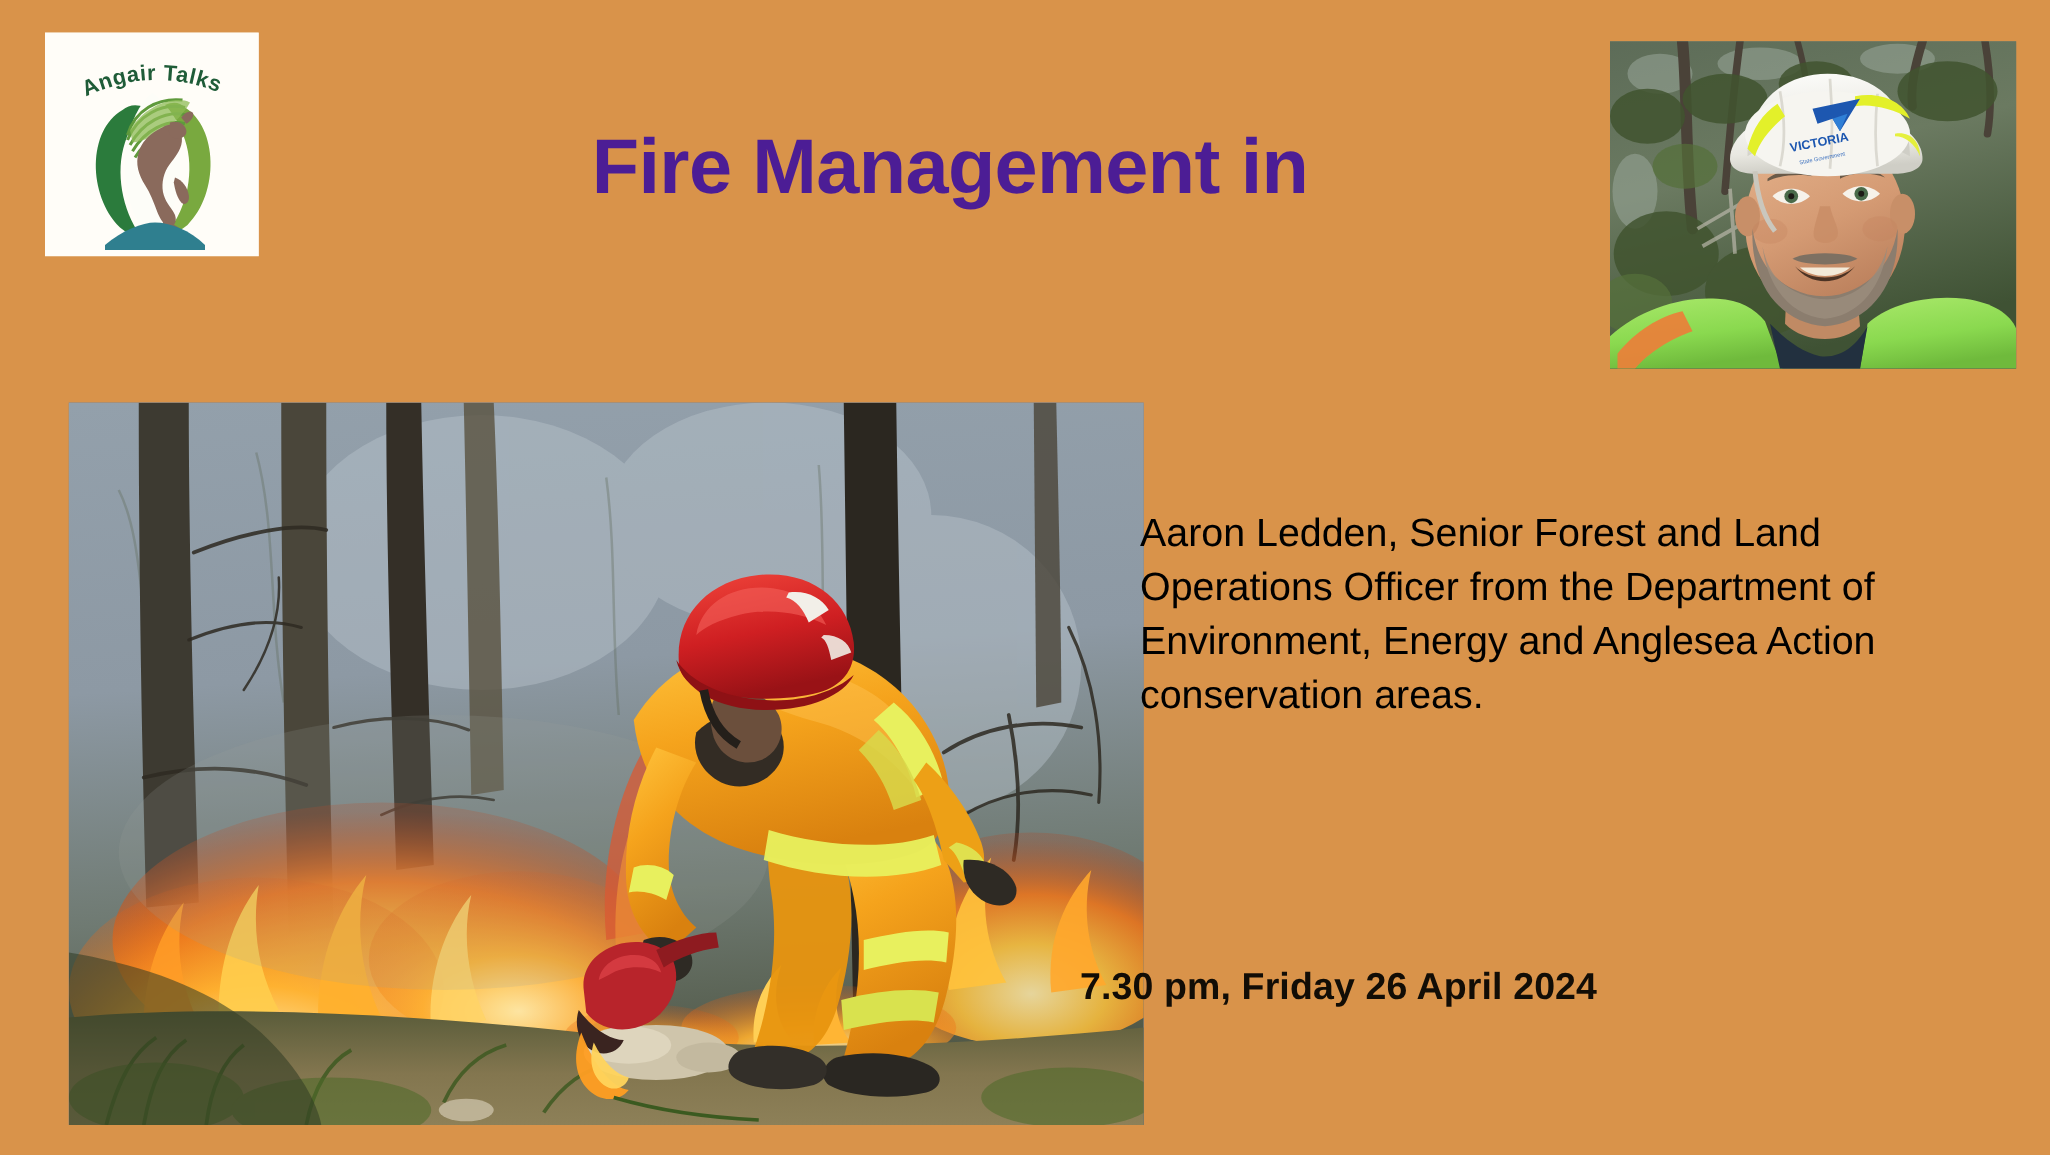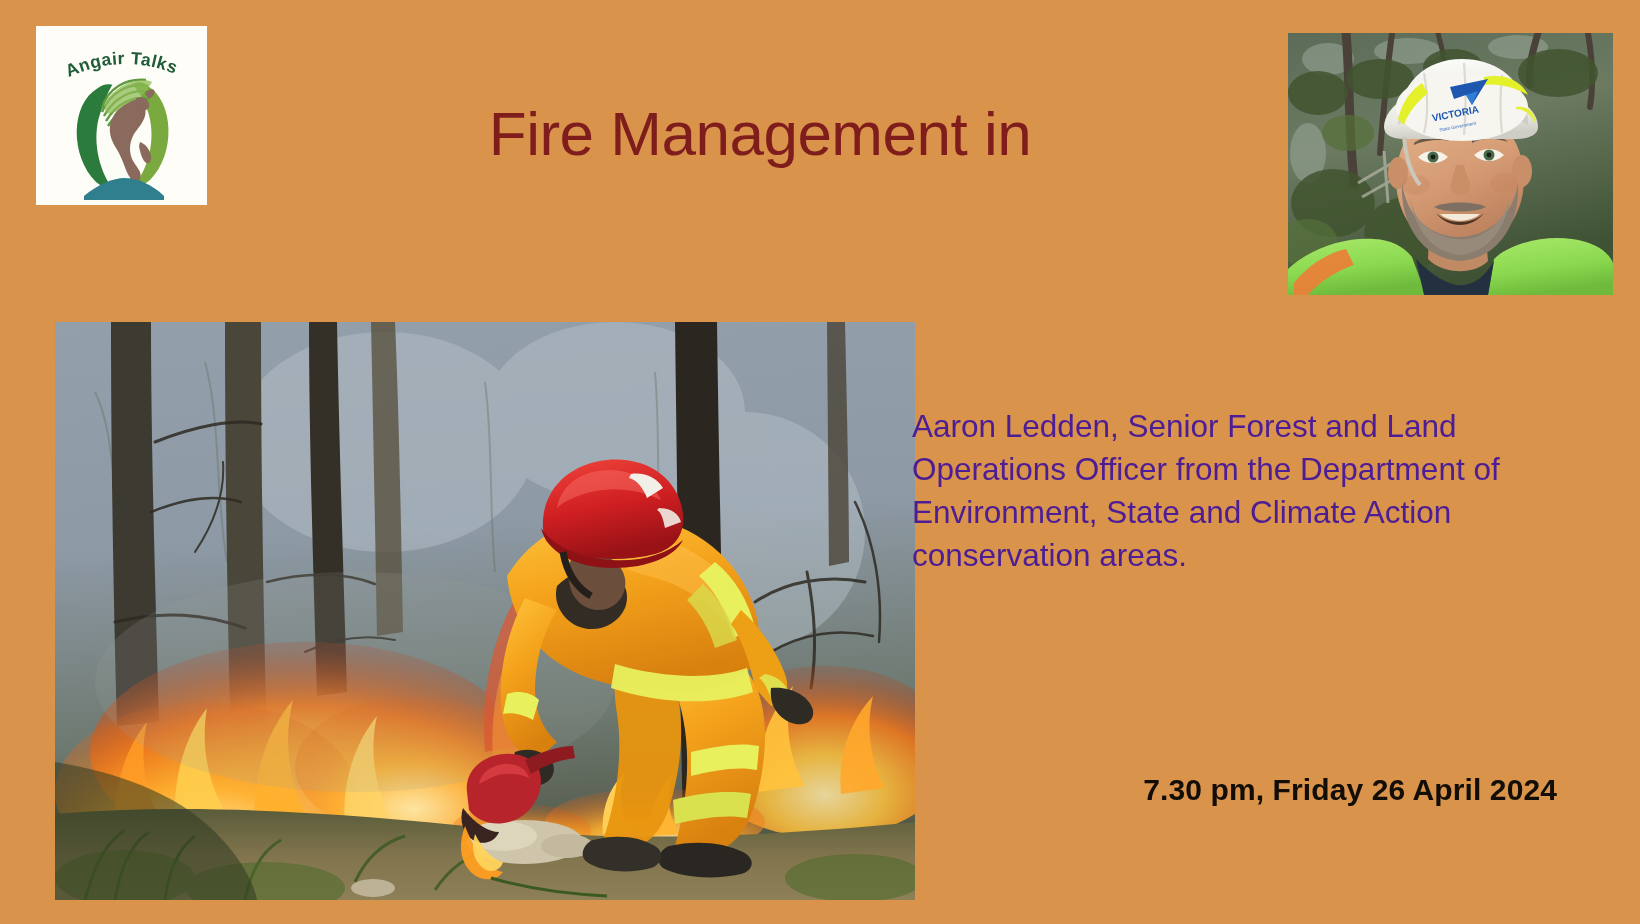--- a/index.html
+++ b/index.html
@@ -30,23 +30,23 @@
   }
   #logo-svg { display: block; width: 171px; height: 179px; }
 
   
   #title {
     position: absolute;
     left: 240px;
     top: 95px;
     width: 1040px;
     text-align: center;
-    color: #7f1d1d;
+    color: #4c1d95;
     font-family: "Liberation Sans Narrow", "Liberation Sans", sans-serif;
-    font-weight: normal;
+    font-weight: bold;
     font-size: 62px;
     line-height: 1.27;
     letter-spacing: -0.5px;
   }
   #title .line { display: block; white-space: nowrap; }
 
   
   #headshot {
     position: absolute;
     left: 1288px;
@@ -69,33 +69,33 @@
     background: #7d8894;
   }
   #firephoto-svg { display: block; width: 860px; height: 578px; }
 
   
   #body-text {
     position: absolute;
     left: 912px;
     top: 405px;
     width: 645px;
-    color: #4c1d95;
+    color: #000000;
     font-size: 31.5px;
     line-height: 1.365;
     font-family: "Liberation Sans", sans-serif;
   }
 
   
   #date-line {
     position: absolute;
-    left: 912px;
+    left: 864px;
     top: 773px;
     width: 645px;
-    text-align: right;
+    text-align: left;
     color: #120d06;
     font-size: 30px;
     font-weight: bold;
     letter-spacing: 0.1px;
   }
 </style>
 </head>
 <body>
 
 <div id="poster">
@@ -505,19 +505,19 @@
         <path d="M 436 556 C 470 566 510 572 552 574" stroke="#3b5a20" stroke-width="3" fill="none"></path>
       </g>
 
       <path d="M 0 440 C 60 450 120 470 160 510 C 190 540 200 566 202 578 L 0 578 Z" fill="#2f3a22" opacity="0.55"></path>
     </svg>
   </div>
 
   <div id="body-text">
     <div>Aaron Ledden, Senior Forest and Land</div>
     <div>Operations Officer from the Department of</div>
-    <div>Environment, State and Climate Action</div>
+    <div>Environment, Energy and Anglesea Action</div>
     <div>conservation areas.</div>
   </div>
 
   <div id="date-line">7.30 pm, Friday 26 April 2024</div>
 
 </div>
 
 </body></html>

